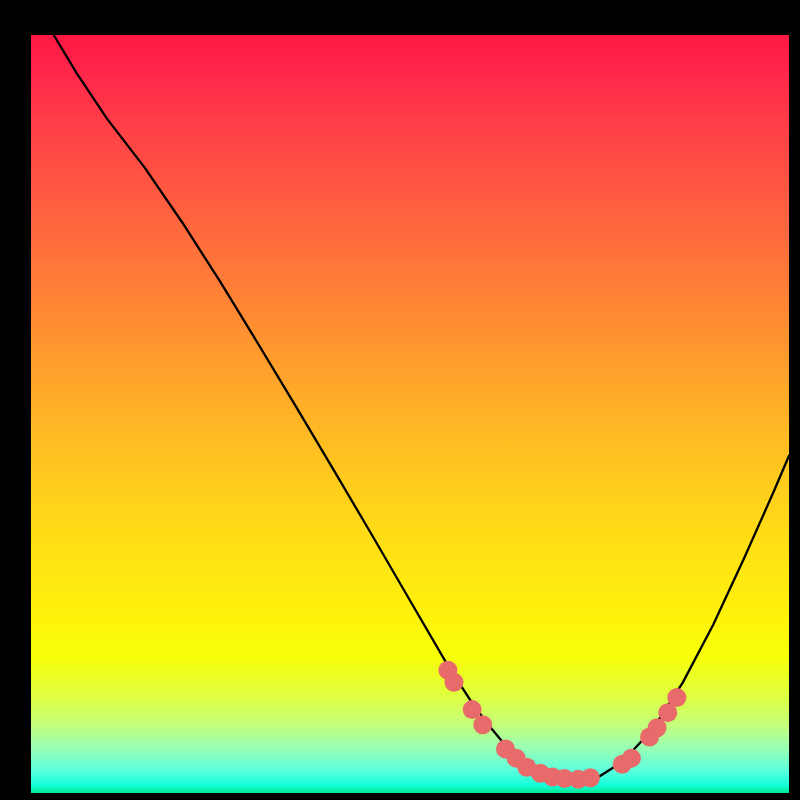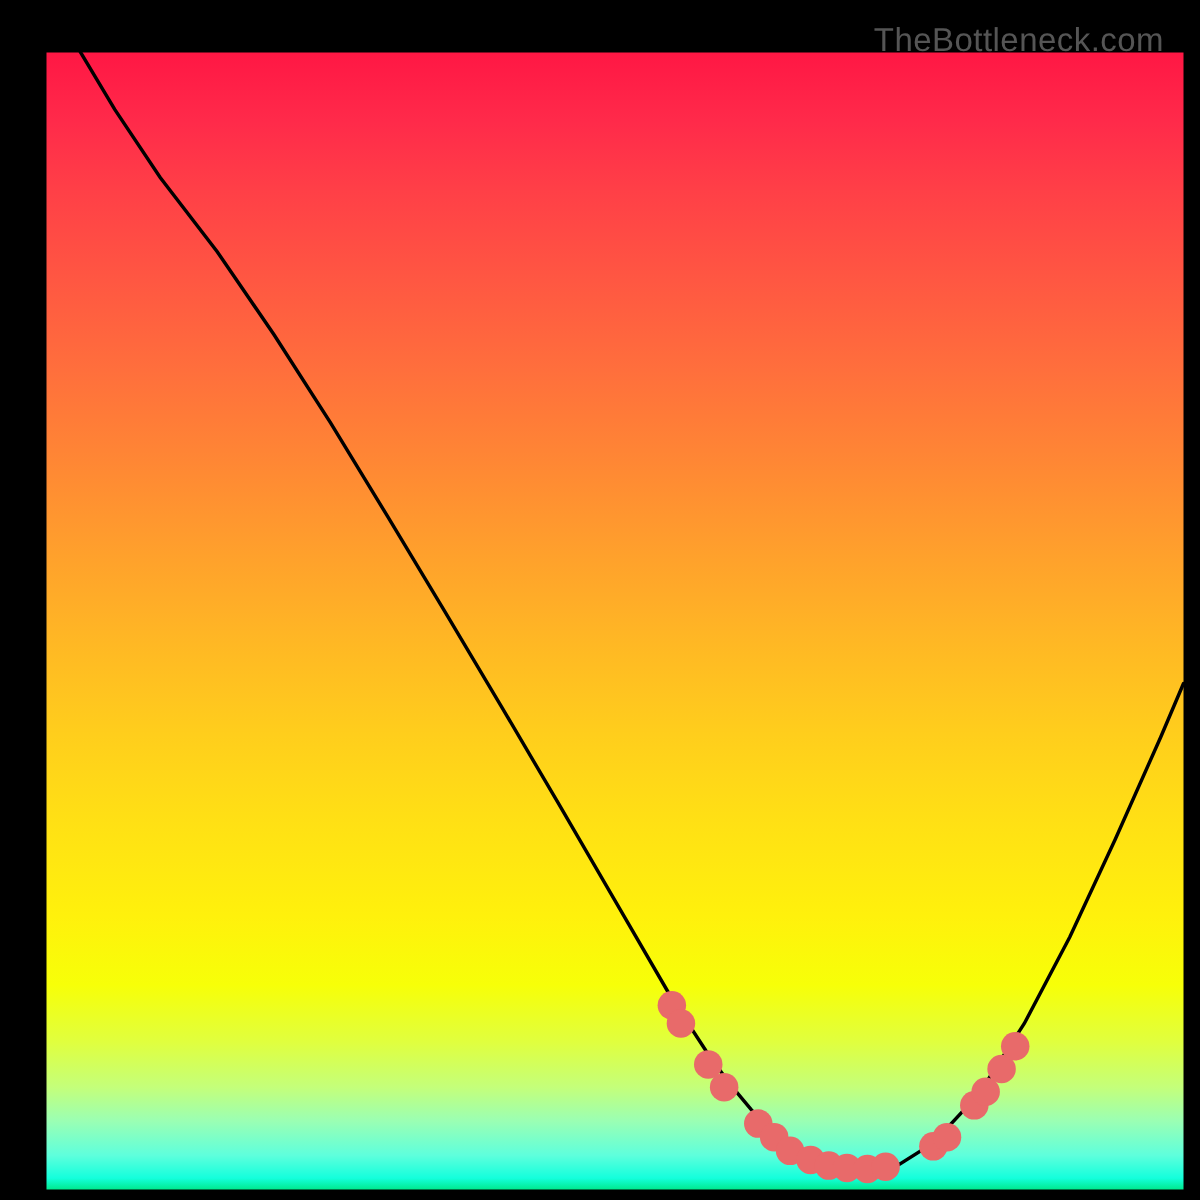--- a/index.html
+++ b/index.html
@@ -86,14 +86,13 @@
           <circle cx="559.40" cy="742.84" r="9.5" fill="#e86a6a"></circle>
           <circle cx="591.24" cy="729.20" r="9.5" fill="#e86a6a"></circle>
           <circle cx="600.34" cy="723.13" r="9.5" fill="#e86a6a"></circle>
           <circle cx="618.53" cy="701.91" r="9.5" fill="#e86a6a"></circle>
           <circle cx="626.11" cy="692.81" r="9.5" fill="#e86a6a"></circle>
           <circle cx="636.72" cy="677.65" r="9.5" fill="#e86a6a"></circle>
           <circle cx="645.82" cy="662.49" r="9.5" fill="#e86a6a"></circle>
         </g>
     </svg>
   </div>
-  <div class="watermark">TheBottleneck.com</div>
 </div>
 
 </body></html>

